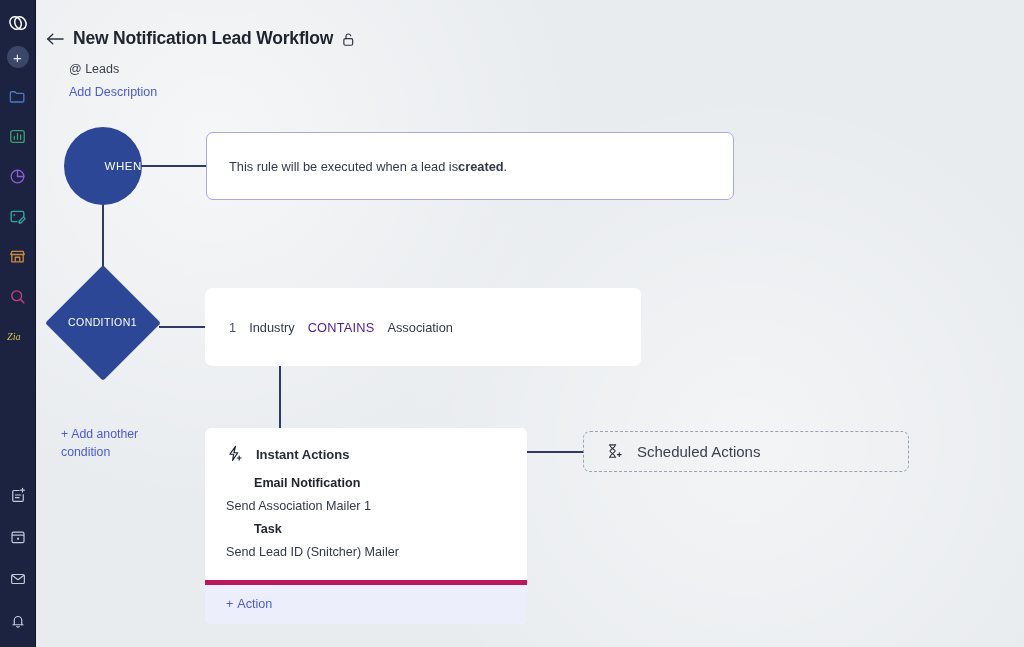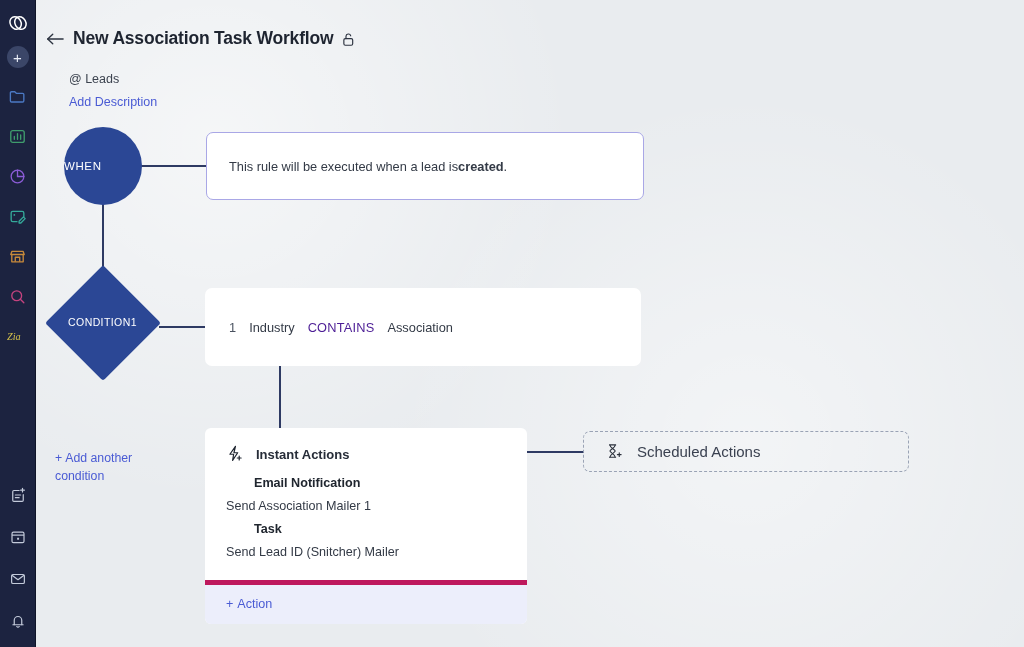--- a/index.html
+++ b/index.html
@@ -78,21 +78,21 @@
     color: #2c3340;
   }
   #page-title {
     font-size: 17.5px;
     font-weight: bold;
     letter-spacing: -.2px;
     color: #1e2430;
     white-space: nowrap;
   }
   .lock-icon { width: 14px; height: 16px; display: flex; align-items: flex-end; color: #2c3340; }
-  .sub-row { margin-left: 23px; margin-top: 20px; }
+  .sub-row { margin-left: 23px; margin-top: 10px; }
   #module-name { font-size: 12.5px; color: #3c434f; }
   #add-description {
     display: block;
     margin-top: 8px;
     font-size: 12.5px;
     color: #4a5bd4;
     cursor: pointer;
   }
 
   
@@ -101,31 +101,31 @@
   .conn-h { height: 1.6px; }
 
   
   #when-node {
     position: absolute;
     left: 28px; top: 127px;
     width: 78px; height: 78px;
     border-radius: 50%;
     background: #2b4795;
     color: #ffffff;
-    display: flex; align-items: center; justify-content: flex-start;
+    display: flex; align-items: center; justify-content: flex-end;
     font-size: 11.5px;
     letter-spacing: .6px;
     z-index: 5;
   }
 
   
   #rule-box {
     position: absolute;
     left: 170px; top: 132px;
-    width: 438px; height: 68px;
+    width: 528px; height: 68px;
     background: #ffffff;
     border: 1.6px solid #a9a7e6;
     border-radius: 7px;
     display: flex; align-items: center;
     padding-left: 22px;
     font-size: 12.8px;
     color: #333a46;
     z-index: 5;
   }
   #rule-box b { font-weight: bold; }
@@ -170,28 +170,27 @@
     font-size: 12.8px;
     color: #333a46;
     z-index: 5;
   }
   #condition-card .cnum { color: #4a5260; }
   #condition-card .op { color: #4c1d95; letter-spacing: .2px; }
 
   
   #add-condition {
     position: absolute;
-    left: 19px; top: 426px;
+    left: 25px; top: 426px;
     width: 120px;
     font-size: 12.3px;
     line-height: 1.45;
     color: #4a5bd4;
     cursor: pointer;
     z-index: 5;
-    margin-top: 24px;
   }
   #add-condition .plus { margin-right: 3px; }
 
   
   #instant-actions {
     position: absolute;
     left: 169px; top: 428px;
     width: 322px;
     background: #ffffff;
     border-radius: 6px;
@@ -335,21 +334,21 @@
 <div id="canvas">
 
   <div id="header">
     <div class="title-row">
       <span class="back-arrow">
         <svg width="18" height="14" viewBox="0 0 20 14" fill="none" stroke="#2c3340" stroke-width="1.5" stroke-linecap="round" stroke-linejoin="round">
           <path d="M19 7H2"></path>
             <path d="m7.5 1.6-5.6 5.4 5.6 5.4"></path>
         </svg>
       </span>
-      <span id="page-title">New Association Task Workflow</span>
+      <span id="page-title">New Notification Lead Workflow</span>
       <span class="lock-icon">
         <svg width="13" height="15" viewBox="0 0 14 16" fill="none" stroke="#2c3340" stroke-width="1.25" stroke-linejoin="round">
           <rect x="2" y="7" width="9.5" height="7.2" rx="1.6"></rect>
           <path d="M4.3 7V4.6A2.6 2.6 0 0 1 9.4 4" stroke-linecap="round"></path>
         </svg>
       </span>
     </div>
     <div class="sub-row">
       <span id="module-name">@ Leads</span>
       <span id="add-description">Add Description</span>

